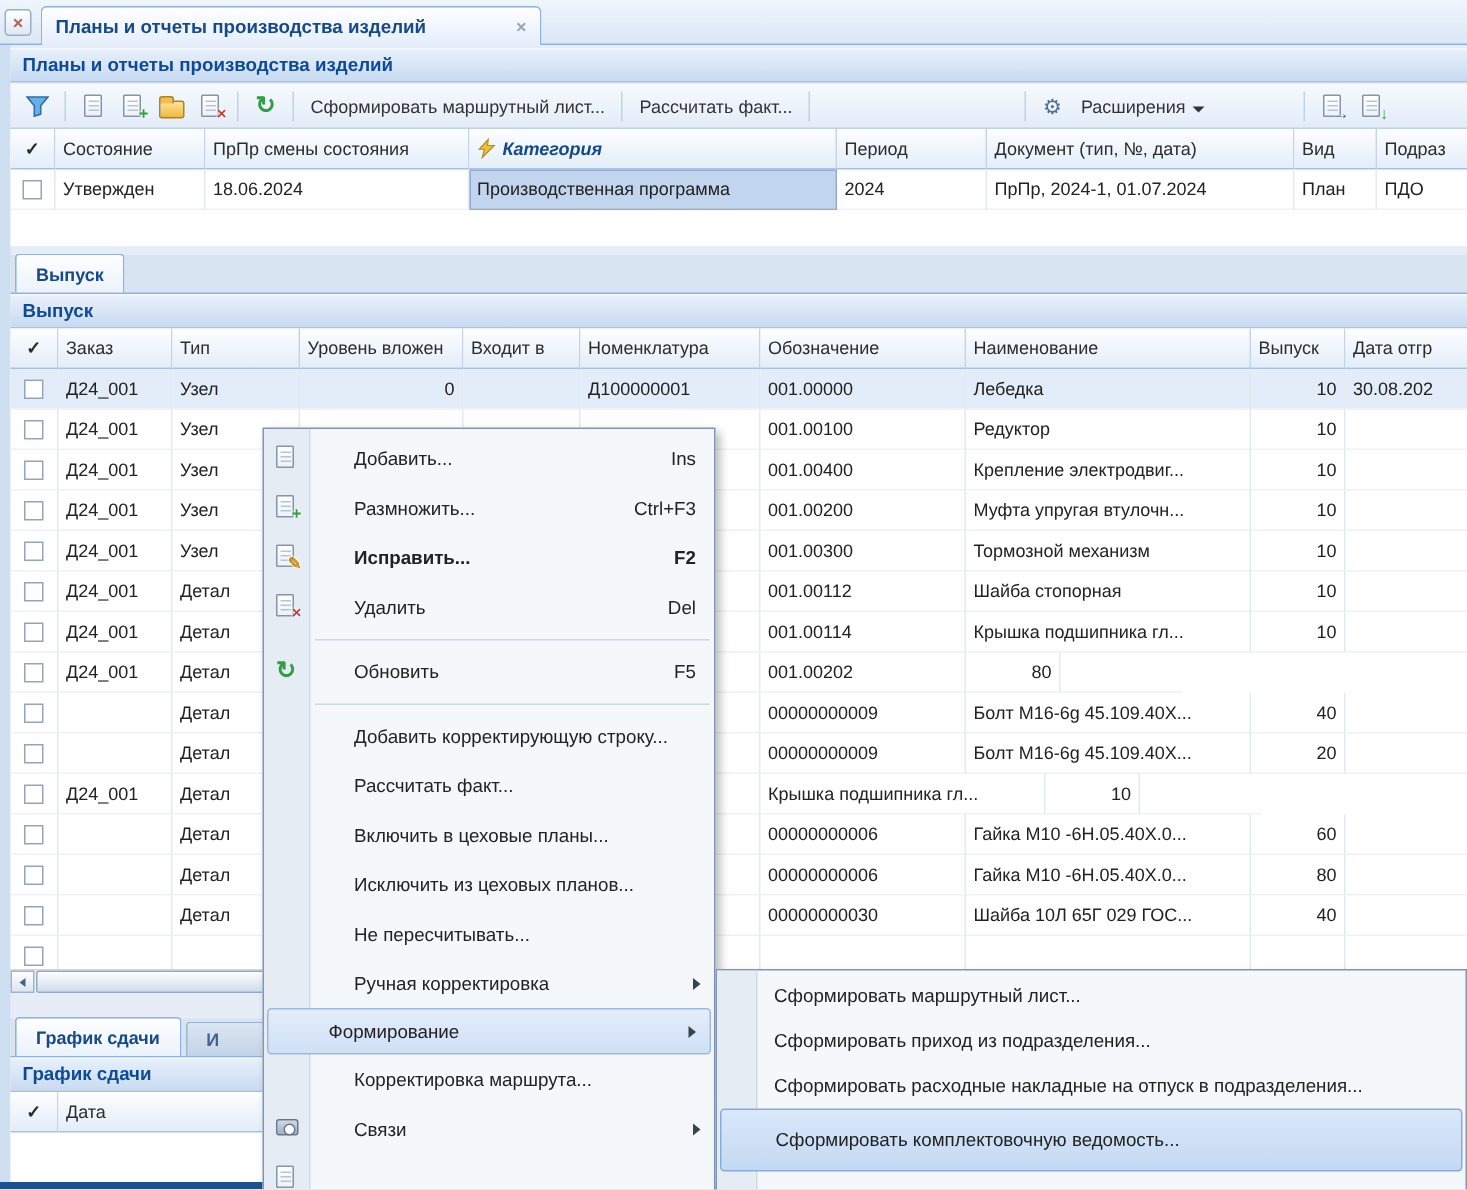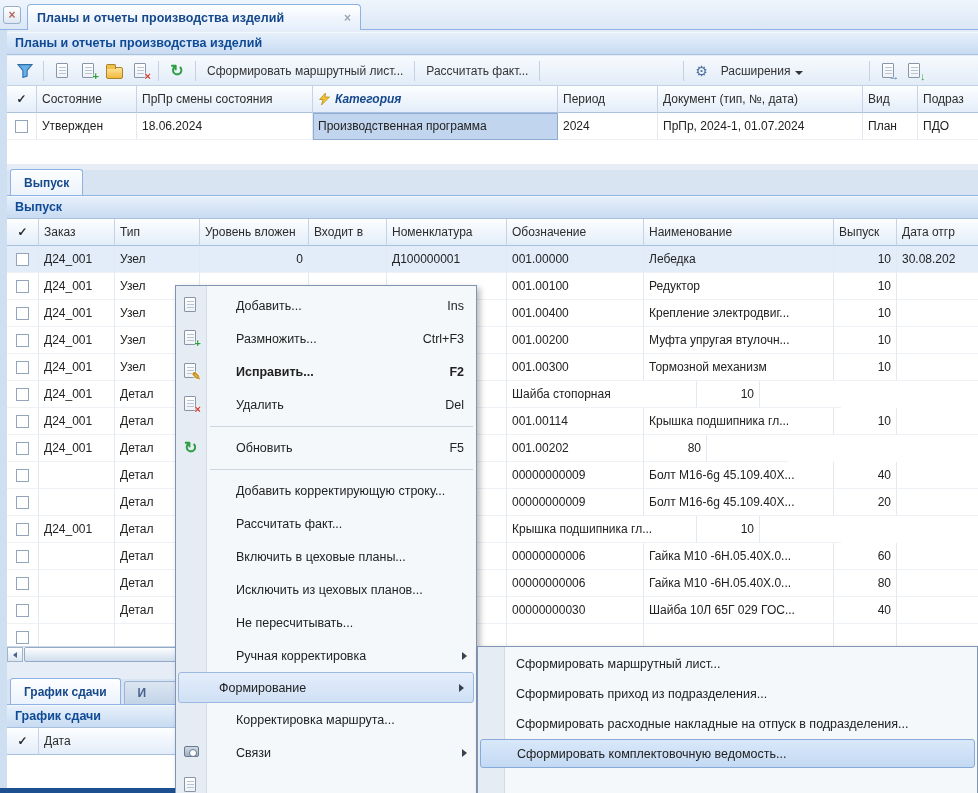--- a/index.html
+++ b/index.html
@@ -123,21 +123,21 @@
 
   
   .submenu { position:absolute; left:477px; top:646px; width:501px; height:160px;
     background:#f5f8fb; border:1px solid #8095b3; box-shadow:3px 3px 6px rgba(0,0,0,.28);
     z-index:60; padding-top:2px; overflow:hidden; }
   .submenu .gutter { position:absolute; left:0; top:0; width:27px; height:100%;
     background:#e6ecf3; border-right:1px solid #d2dbe6; }
   .smi { position:relative; height:30px; display:flex; align-items:center;
     padding-left:38px; font-size:12.5px; white-space:nowrap; }
   .smi.hl { background:linear-gradient(#d9e8fa,#c3d9f3); border:1px solid #86abd9; border-radius:3px;
-    margin:0 2px; padding-left:36px; height:29px; }
+    margin:0 2px; padding-left:36px; height:42px; }
 </style>
 </head>
 <body>
 
 <div class="app">
 
   <div class="top-tabstrip">
     <div class="mini-close"><span>×</span></div>
     <div class="doc-tab">
       <span class="lbl">Планы и отчеты производства изделий</span>
@@ -335,20 +335,21 @@
 
     <div class="grow">
       <div class="gcell vc0 cbc">
           <span class="cb"></span>
         </div>
       <div class="gcell vc1">Д24_001</div>
       <div class="gcell vc2">Детал</div>
       <div class="gcell vc3 num"></div>
       <div class="gcell vc4"></div>
       <div class="gcell vc5"></div>
+      <div class="gcell vc6">001.00112</div>
       <div class="gcell vc7">Шайба стопорная</div>
       <div class="gcell vc8 num">10</div>
       <div class="gcell vc9"></div>
     </div>
 
     <div class="grow">
       <div class="gcell vc0 cbc">
           <span class="cb"></span>
         </div>
       <div class="gcell vc1">Д24_001</div>

